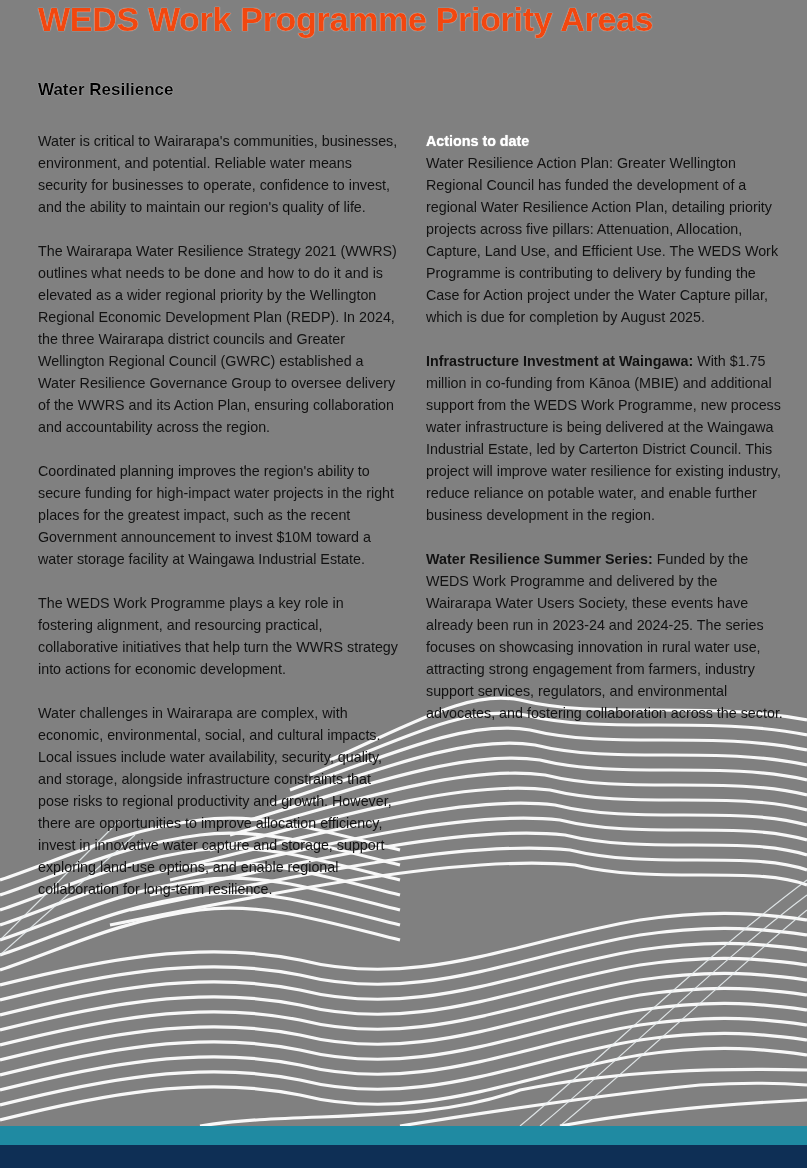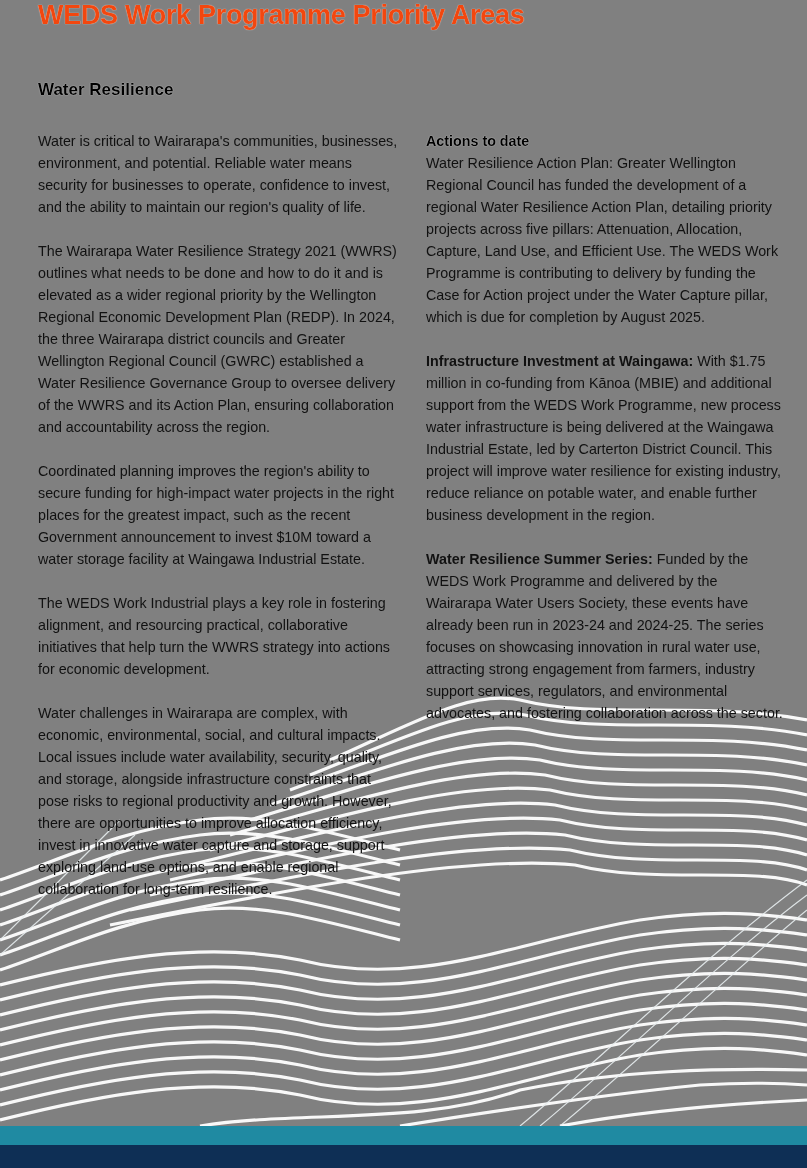--- a/index.html
+++ b/index.html
@@ -9,37 +9,37 @@
       font-family: "Liberation Sans", sans-serif;
       position: relative;
     }
     .waves {
       position: absolute; left: 0; top: 0; width: 807px; height: 1126px;
       z-index: 0;
     }
     .content { position: absolute; left: 0; top: 0; width: 807px; z-index: 1; }
     .title {
       position: absolute; left: 38px; top: 0px;
-      font-size: 27px; font-weight: bold; color: #f2470f;
+      font-size: 34px; font-weight: bold; color: #f2470f;
       letter-spacing: -0.3px; white-space: nowrap;
       text-shadow: 0 0 1px #fff;
     }
     .section-heading {
       position: absolute; left: 38px; top: 80px;
       font-size: 17px; font-weight: bold; color: #000000;
       text-shadow: 0 0 1px #fff;
     }
     .col {
       position: absolute; font-size: 14.3px; line-height: 22px; color: #111;
     }
     .col.left { left: 38px; top: 130px; width: 362px; }
     .col.right { left: 426px; top: 130px; width: 360px; }
     .col p { margin: 0 0 22px 0; }
     .sub-heading {
-      font-weight: bold; color: #000000; font-size: 14.3px; line-height: 22px;
+      font-weight: bold; color: #ffffff; font-size: 14.3px; line-height: 22px;
       text-shadow: 0 0 1px #fff;
     }
     b { font-weight: bold; }
     .footer-teal {
       position: absolute; left: 0; top: 1126px; width: 807px; height: 19px;
       background: #1f8aa2; z-index: 2;
     }
     .footer-navy {
       position: absolute; left: 0; top: 1145px; width: 807px; height: 23px;
       background: #0e2f55; z-index: 2;
@@ -96,21 +96,21 @@
 </svg>
 
 <div class="content">
   <div class="title">WEDS Work Programme Priority Areas</div>
   <div class="section-heading">Water Resilience</div>
 
   <div class="col left">
     <p>Water is critical to Wairarapa's communities, businesses, environment, and potential. Reliable water means security for businesses to operate, confidence to invest, and the ability to maintain our region's quality of life.</p>
     <p>The Wairarapa Water Resilience Strategy 2021 (WWRS) outlines what needs to be done and how to do it and is elevated as a wider regional priority by the Wellington Regional Economic Development Plan (REDP). In 2024, the three Wairarapa district councils and Greater Wellington Regional Council (GWRC) established a Water Resilience Governance Group to oversee delivery of the WWRS and its Action Plan, ensuring collaboration and accountability across the region.</p>
     <p>Coordinated planning improves the region's ability to secure funding for high-impact water projects in the right places for the greatest impact, such as the recent Government announcement to invest $10M toward a water storage facility at Waingawa Industrial Estate.</p>
-    <p>The WEDS Work Industrial plays a key role in fostering alignment, and resourcing practical, collaborative initiatives that help turn the WWRS strategy into actions for economic development.</p>
+    <p>The WEDS Work Programme plays a key role in fostering alignment, and resourcing practical, collaborative initiatives that help turn the WWRS strategy into actions for economic development.</p>
     <p>Water challenges in Wairarapa are complex, with economic, environmental, social, and cultural impacts. Local issues include water availability, security, quality, and storage, alongside infrastructure constraints that pose risks to regional productivity and growth. However, there are opportunities to improve allocation efficiency, invest in innovative water capture and storage, support exploring land-use options, and enable regional collaboration for long-term resilience.</p>
   </div>
 
   <div class="col right">
     <div class="sub-heading">Actions to  date</div>
     <p><b></b><span>Water Resilience Action Plan: Greater Wellington Regional Council has funded the development of a regional Water Resilience Action Plan, detailing priority projects across five pillars: Attenuation, Allocation, Capture, Land Use, and Efficient Use. The WEDS Work Programme is contributing to delivery by funding the Case for Action project under the Water Capture pillar, which is due for completion by August 2025.</span></p>
     <p><b>Infrastructure Investment at Waingawa:</b><span> With $1.75 million in co-funding from Kānoa (MBIE) and additional support from the WEDS Work Programme, new process water infrastructure is being delivered at the Waingawa Industrial Estate, led by Carterton District Council. This project will improve water resilience for existing industry, reduce reliance on potable water, and enable further business development in the region.</span></p>
     <p><b>Water Resilience Summer Series:</b><span> Funded by the WEDS Work Programme and delivered by the Wairarapa Water Users Society, these events have already been run in 2023-24 and 2024-25. The series focuses on showcasing innovation in rural water use, attracting strong engagement from farmers, industry support services, regulators, and environmental advocates, and fostering collaboration across the sector.</span></p>
   </div>
 </div>

